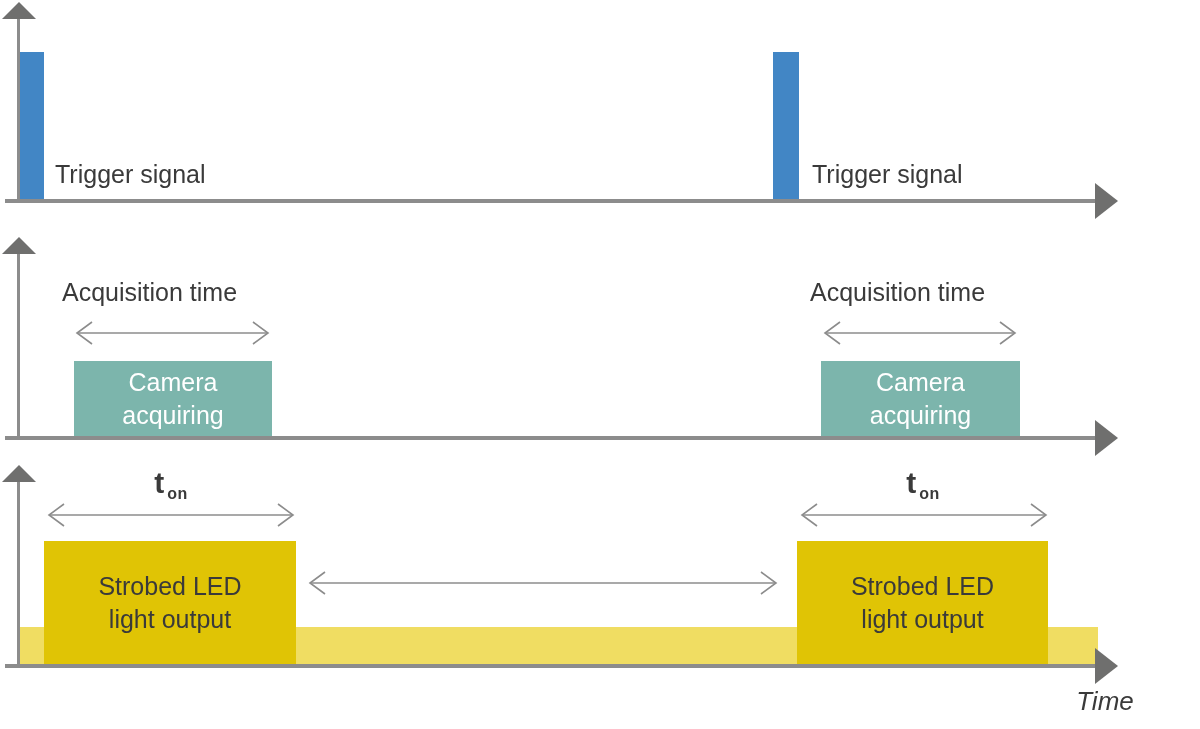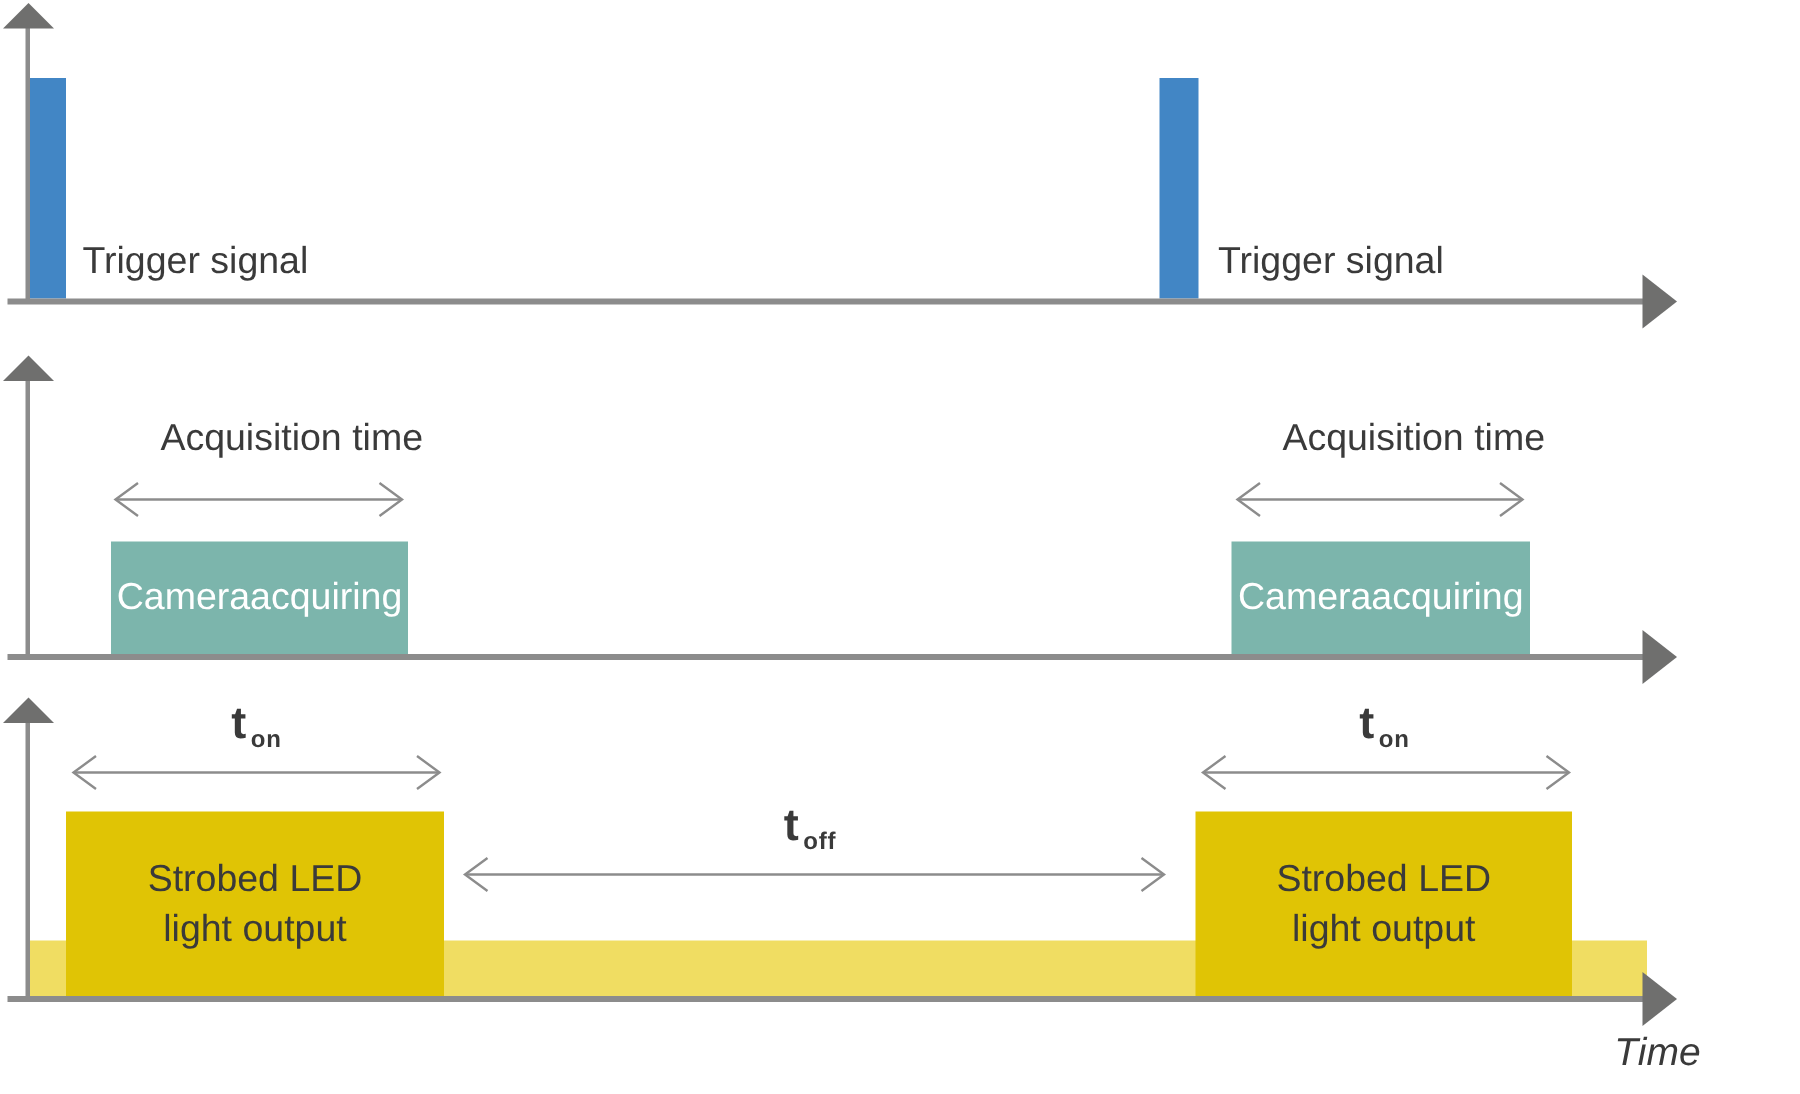--- a/index.html
+++ b/index.html
@@ -10,31 +10,31 @@
   
   .h-axis{height:3.5px;background:var(--axis,#8c8c8c);z-index:6;}
   .v-axis{width:3px;background:var(--axis,#8c8c8c);z-index:6;}
   .arrow-right{width:0;height:0;border-top:18px solid transparent;border-bottom:18px solid transparent;
                border-left:23px solid var(--arrowhead,#6f6f6e);z-index:7;}
   .arrow-up{width:0;height:0;border-left:17px solid transparent;border-right:17px solid transparent;
             border-bottom:17px solid var(--arrowhead,#6f6f6e);z-index:7;}
 
   
   .pulse{background:var(--trigger-pulse,#4286c5);z-index:4;}
-  .teal-box{background:var(--camera-box,#7cb5ac);z-index:4;display:flex;
+  .teal-box{background:var(--camera-box,#7cb5ac);z-index:4;display:flex;flex-direction:column;
             align-items:center;justify-content:center;color:var(--box-text-light,#fff);
             font-size:25px;line-height:33px;text-align:center;}
   .strobe-box{background:var(--strobe-box,#e0c405);z-index:4;display:flex;flex-direction:column;
               align-items:center;justify-content:center;color:var(--text-dark,#3a3a3a);
               font-size:25px;line-height:33px;text-align:center;}
   .constant-bar{background:var(--constant-bar,#f0dd62);z-index:2;}
 
   
   .lbl{font-size:25px;white-space:nowrap;z-index:5;}
-  .lbl-center{text-align:right;}
+  .lbl-center{text-align:left;}
   .tlabel{z-index:5;text-align:center;white-space:nowrap;}
   .tbase{font-size:30px;font-weight:600;}
   .tsub{font-size:16px;font-weight:700;vertical-align:-6px;margin-left:3px;letter-spacing:.5px;margin-top:40px;}
   .constant-lbl{font-size:24px;text-align:center;white-space:nowrap;z-index:3;}
   .time-lbl{font-size:26px;text-align:center;white-space:nowrap;}
 
   
   svg.dbl{z-index:5;overflow:visible;}
   svg.dbl line, svg.dbl polyline{stroke:var(--axis,#8c8c8c);stroke-width:1.6;fill:none;}
 </style>
@@ -97,23 +97,20 @@
   <svg class="abs dbl" style="left:47px;top:42px;" width="248" height="26" viewBox="0 0 248 26">
     <line x1="3" y1="13" x2="245" y2="13"></line>
     <polyline points="17,2 2,13 17,24"></polyline>
     <polyline points="231,2 246,13 231,24"></polyline>
   </svg>
   <div class="abs strobe-box" style="left:44px;top:81px;width:252px;height:123px;">
     <div>Strobed LED</div>
     <div>light output</div>
   </div>
 
-  <div class="abs tlabel" style="left:430px;top:74px;width:220px;">
-    <span class="tbase">t</span><span class="tsub">off</span>
-  </div>
   <svg class="abs dbl" style="left:308px;top:110px;" width="470" height="26" viewBox="0 0 470 26">
     <line x1="3" y1="13" x2="467" y2="13"></line>
     <polyline points="17,2 2,13 17,24"></polyline>
     <polyline points="453,2 468,13 453,24"></polyline>
   </svg>
 
   <div class="abs tlabel" style="left:798px;top:6px;width:250px;">
     <span class="tbase">t</span><span class="tsub">on</span>
   </div>
   <svg class="abs dbl" style="left:800px;top:42px;" width="248" height="26" viewBox="0 0 248 26">

